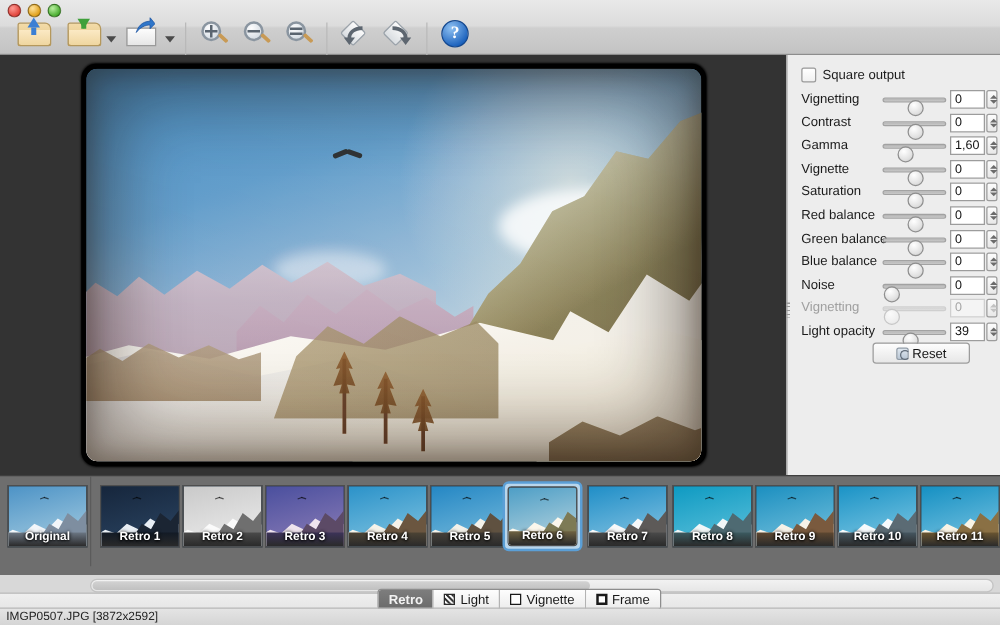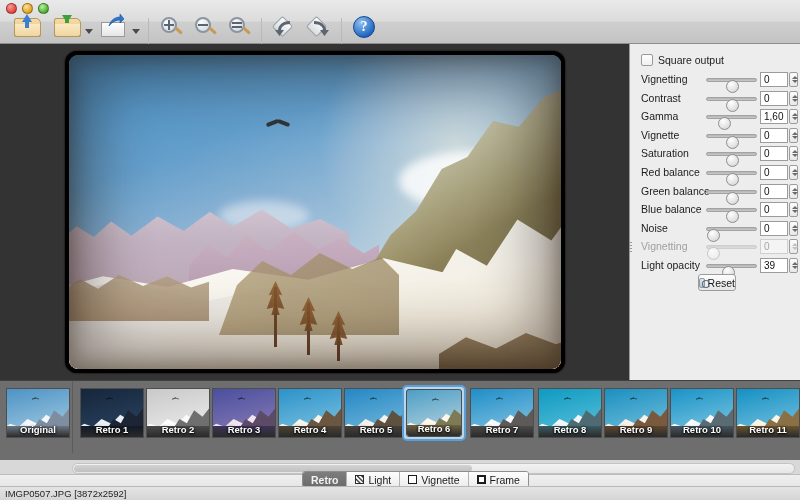--- a/index.html
+++ b/index.html
@@ -185,21 +185,21 @@
      font-size:10px;color:#111;padding:1px 0 0 3px;}
   .numbox.dim{color:#a6a6a6;background:#f4f4f4;border-color:#cfcfcf;}
   .spin{position:absolute;left:159px;top:1px;width:9px;height:15px;
      background:linear-gradient(#fcfcfc,#e8e8e8);border:1px solid #9c9c9c;border-radius:2px;}
   .spin:before,.spin:after{content:"";position:absolute;left:2px;width:0;height:0;
      border-left:3px solid transparent;border-right:3px solid transparent;}
   .spin:before{top:3px;border-bottom:3px solid #6b6b6b;}
   .spin:after{bottom:3px;border-top:3px solid #6b6b6b;}
   .spin.dim:before{border-bottom-color:#c2c2c2;} .spin.dim:after{border-top-color:#c2c2c2;}
 
-  .resetbtn{position:absolute;left:68px;top:230px;width:38px;height:17px;
+  .resetbtn{position:absolute;left:68px;top:230px;width:78px;height:17px;
      background:linear-gradient(#fdfdfd,#e7e7e7);border:1px solid #9c9c9c;border-radius:3px;
      display:flex;align-items:center;justify-content:center;gap:3px;font-size:10.5px;color:#151515;}
   .reseticon{width:10px;height:10px;border-radius:2px;background:linear-gradient(#dfe7ef,#b9c7d6);border:1px solid #8e9aa6;position:relative;}
   .reseticon:after{content:"";position:absolute;left:2px;top:1px;width:6px;height:6px;border:1.5px solid #5f6b78;border-radius:50%;border-right-color:transparent;}
 
   
   .strip{
     position:absolute;left:0;top:380px;width:800px;height:80px;
     background:#6e6e6e;border-top:1px solid #3f3f3f;overflow:hidden;
   }

